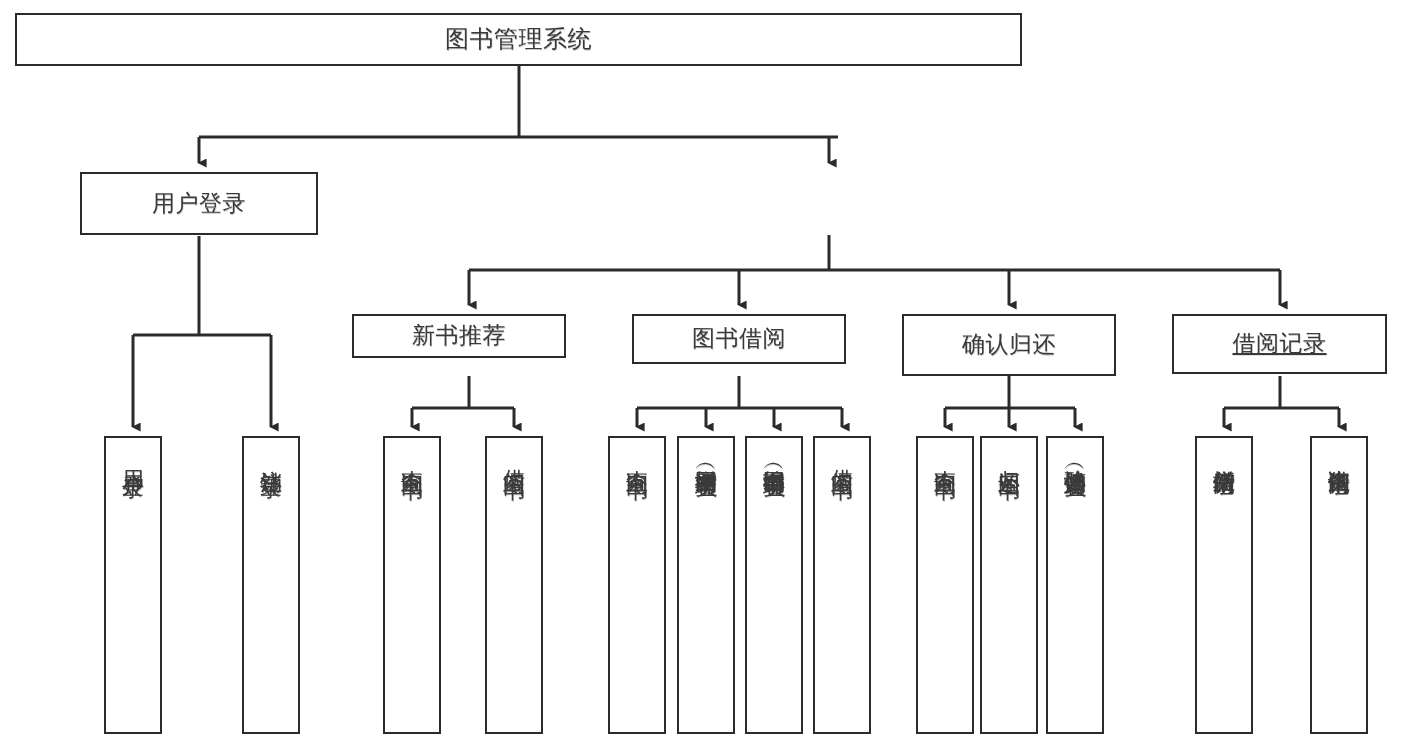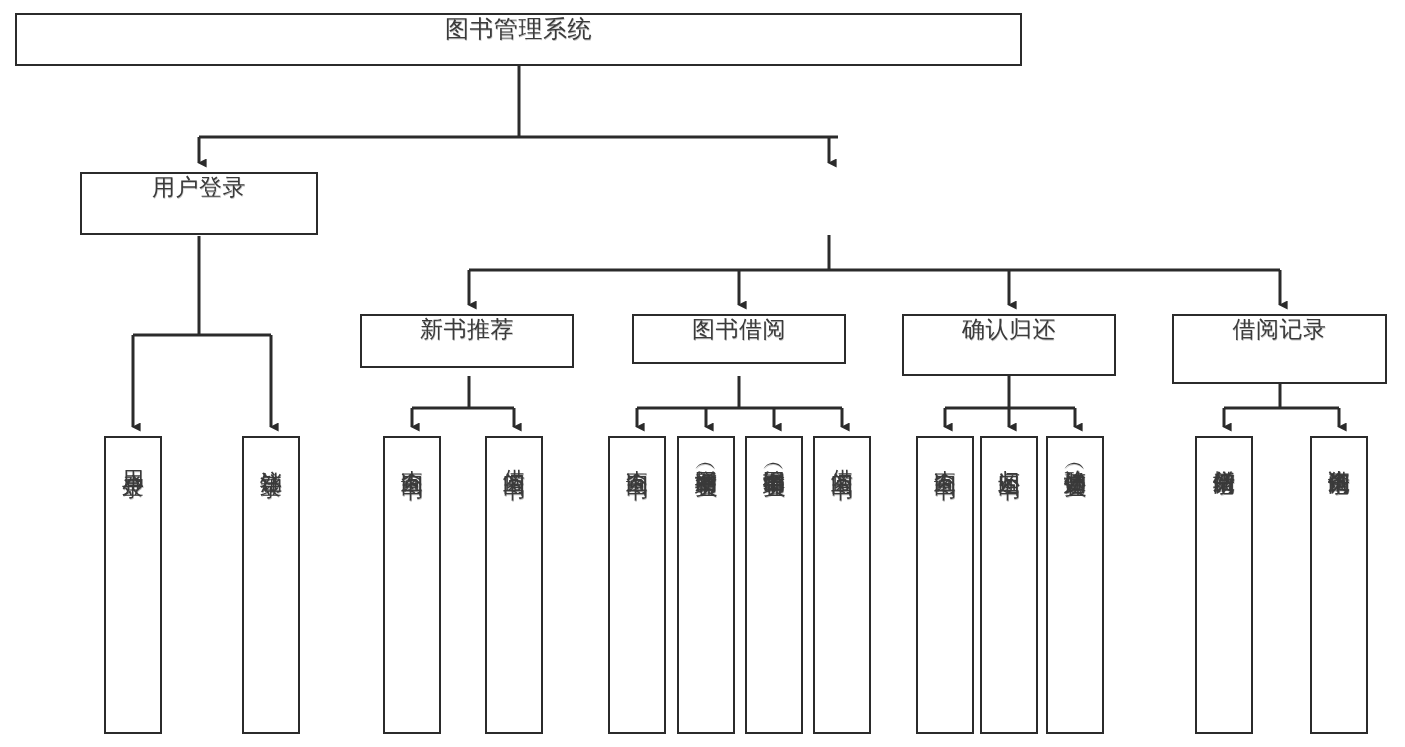--- a/index.html
+++ b/index.html
@@ -19,21 +19,21 @@
     left:0; top:0;
     width:1405px; height:747px;
     pointer-events:none;
   }
   .node{
     position:absolute;
     box-sizing:border-box;
     background:#ffffff;
     border:2px solid #2b2b2b;
     display:flex;
-    align-items:flex-start;
+    align-items:center;
     justify-content:center;
     color:#3a3a3a;
     text-shadow:0.5px 0.5px 0 rgba(150,150,150,0.55);
   }
   .node .lbl{
     display:block;
     white-space:pre;
     line-height:1.18;
   }
   .node.h { font-size:23px; }
@@ -118,33 +118,33 @@
 
   <div class="node h" id="root-node" style="left:15px;top:13px;width:1007px;height:53px;">
     <span class="lbl">图书管理系统</span>
   </div>
 
   <div class="node h" style="left:80px;top:172px;width:238px;height:63px;">
     <span class="lbl">用户登录</span>
   </div>
 
 
-  <div class="node h" style="left:360px;top:314px;width:214px;height:54px;">
+  <div class="node h" style="left:352px;top:314px;width:214px;height:44px;">
     <span class="lbl">新书推荐</span>
   </div>
 
   <div class="node h" style="left:632px;top:314px;width:214px;height:50px;">
     <span class="lbl">图书借阅</span>
   </div>
 
   <div class="node h" style="left:902px;top:314px;width:214px;height:62px;">
     <span class="lbl">确认归还</span>
   </div>
 
-  <div class="node h" style="left:1172px;top:314px;width:215px;height:70px;">
+  <div class="node h" style="left:1172px;top:314px;width:215px;height:60px;text-decoration:underline;">
     <span class="lbl">借阅记录</span>
   </div>
 
   <div class="node v" style="left:104px;top:436px;width:58px;height:298px;">
     <span class="lbl">用户登录</span>
   </div>
 
   <div class="node v" style="left:242px;top:436px;width:58px;height:298px;">
     <span class="lbl">注销登录</span>
   </div>

